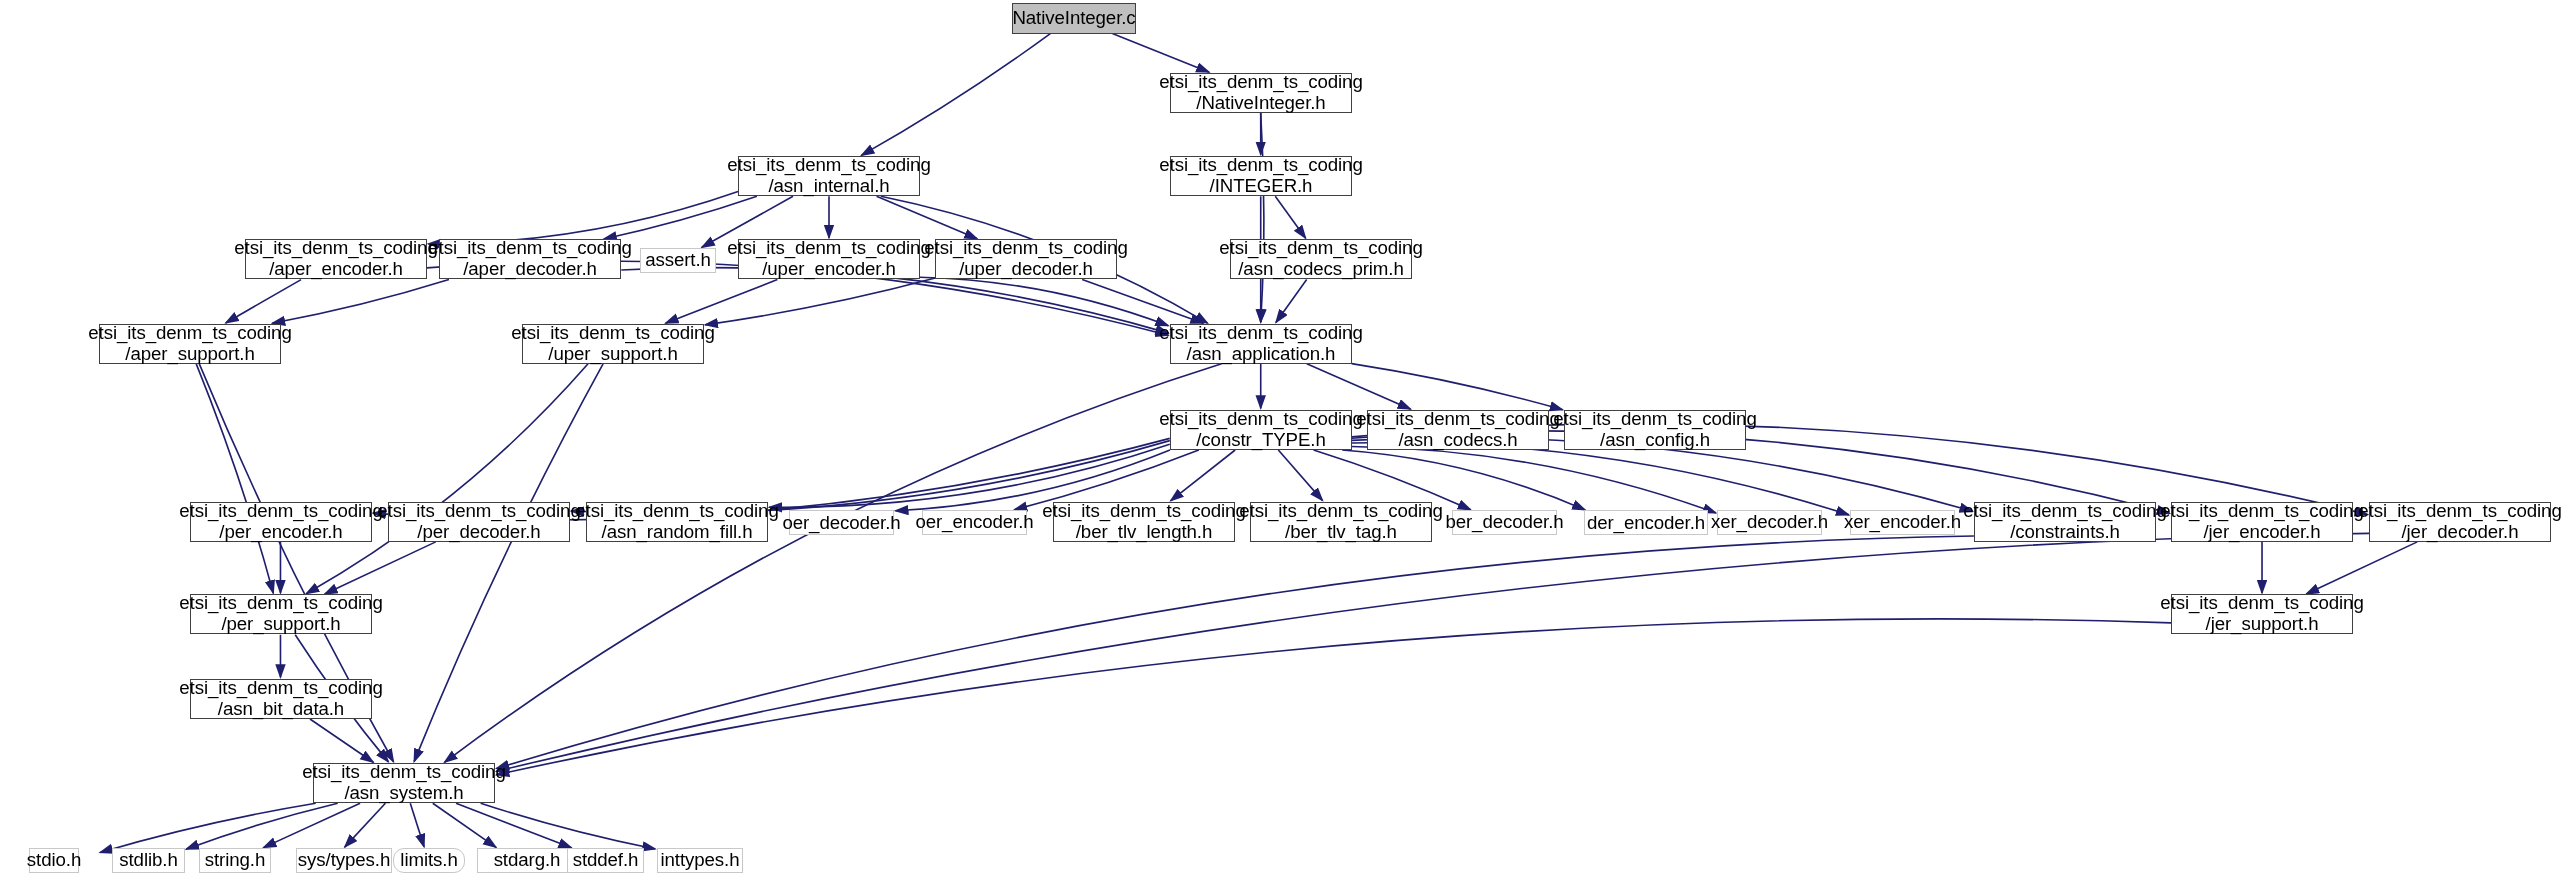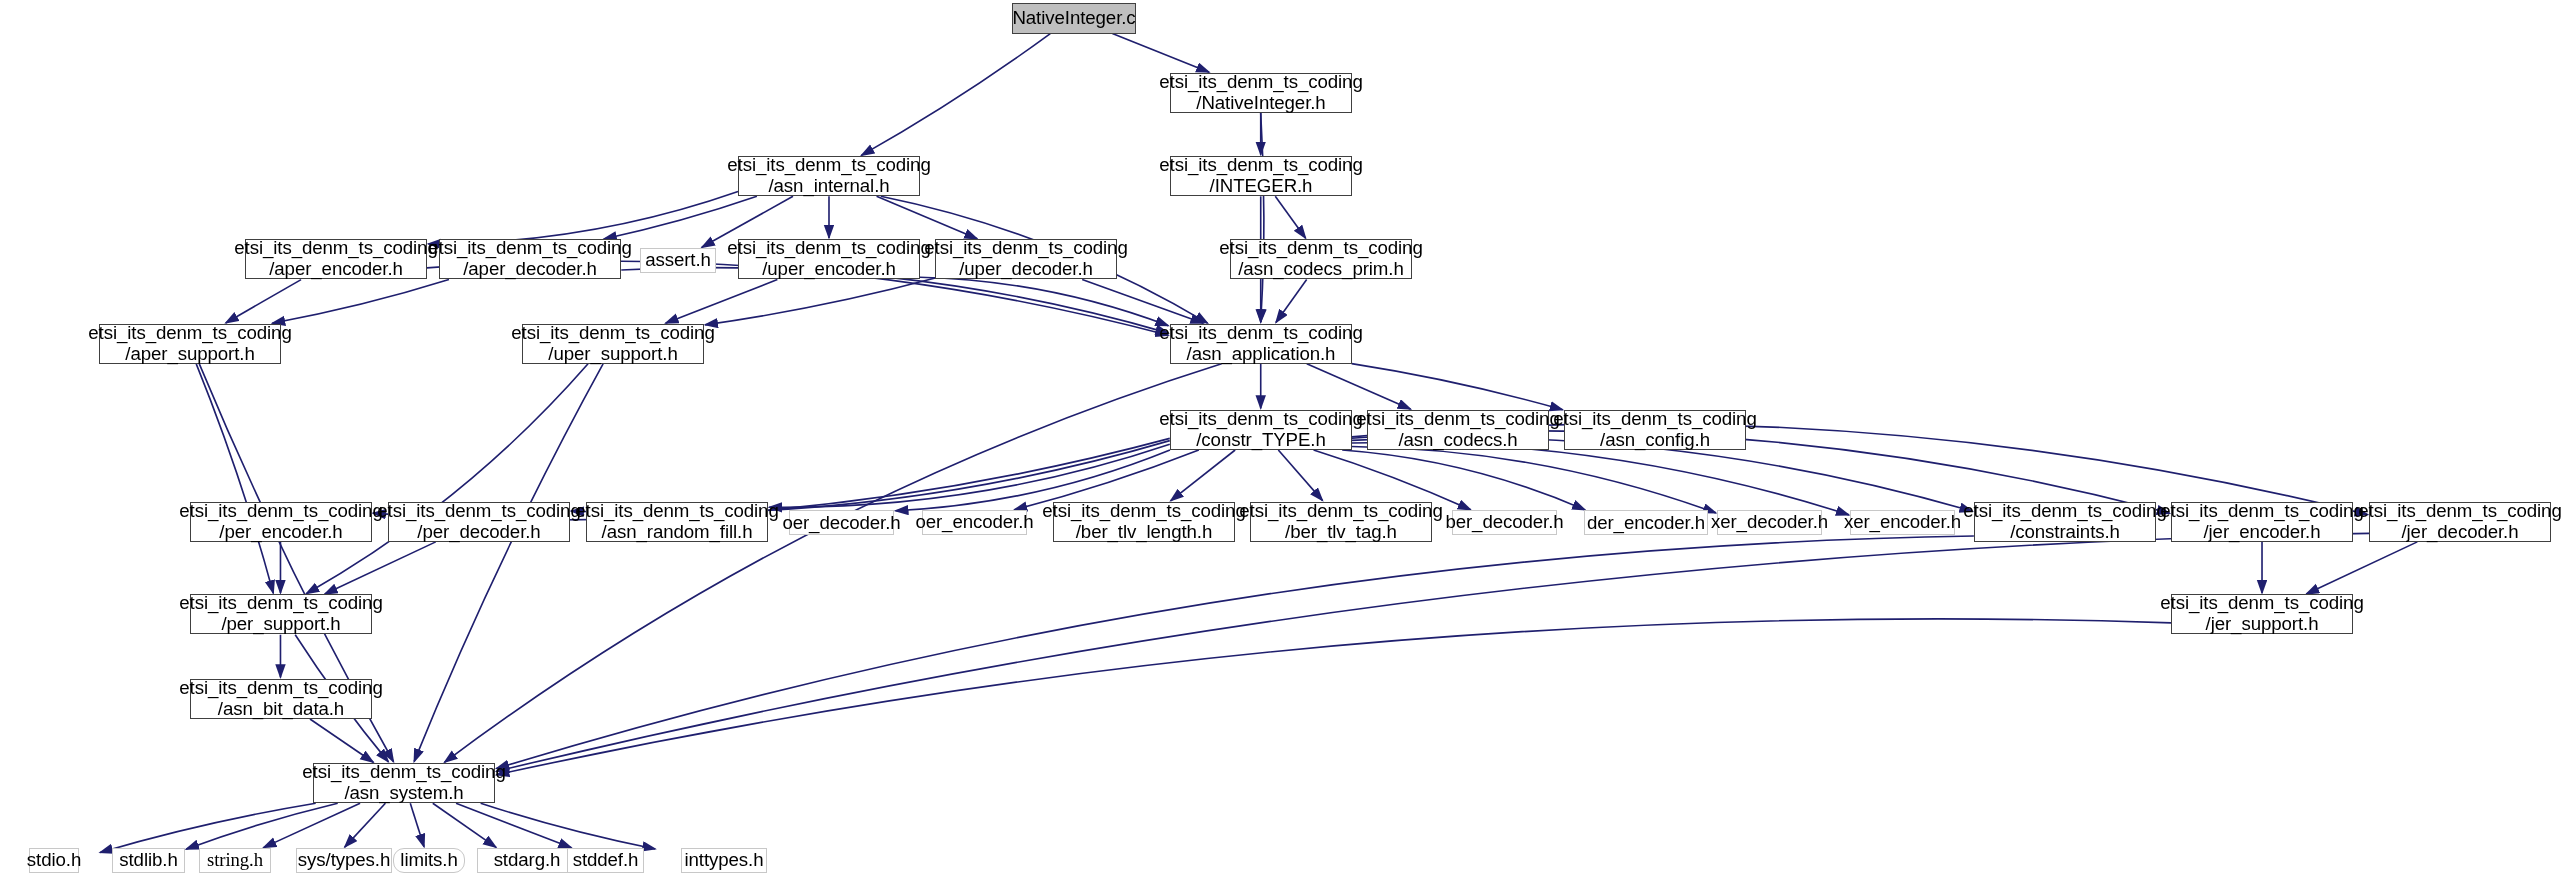--- a/index.html
+++ b/index.html
@@ -250,33 +250,33 @@
       <div class="node" style="left: 313px; top: 763px; width: 182px; height: 40px;">
         <span class="ln">etsi_its_denm_ts_coding</span>
         <span class="ln">/asn_system.h</span>
       </div>
       <div class="node external" style="left: 29px; top: 848px; width: 50px; height: 25px;">
         <span class="ln">stdio.h</span>
       </div>
       <div class="node external" style="left: 112px; top: 848px; width: 73px; height: 25px;">
         <span class="ln">stdlib.h</span>
       </div>
-      <div class="node external" style="left: 199px; top: 848px; width: 72px; height: 25px; font-family: Liberation Serif, serif;">
+      <div class="node external" style="left: 199px; top: 848px; width: 72px; height: 25px;">
         <span class="ln">string.h</span>
       </div>
       <div class="node external" style="left: 296px; top: 848px; width: 96px; height: 25px;">
         <span class="ln">sys/types.h</span>
       </div>
       <div class="node external" style="left: 393px; top: 848px; width: 72px; height: 25px; border-radius: 11px;">
         <span class="ln">limits.h</span>
       </div>
       <div class="node external" style="left: 477px; top: 848px; width: 100px; height: 25px;">
         <span class="ln">stdarg.h</span>
       </div>
       <div class="node external" style="left: 567px; top: 848px; width: 77px; height: 25px;">
         <span class="ln">stddef.h</span>
       </div>
-      <div class="node external" style="left: 657px; top: 848px; width: 86px; height: 25px; margin-left: 24px;">
+      <div class="node external" style="left: 657px; top: 848px; width: 86px; height: 25px;">
         <span class="ln">inttypes.h</span>
       </div>
     </div>
 </div>
 
 
 </body></html>

